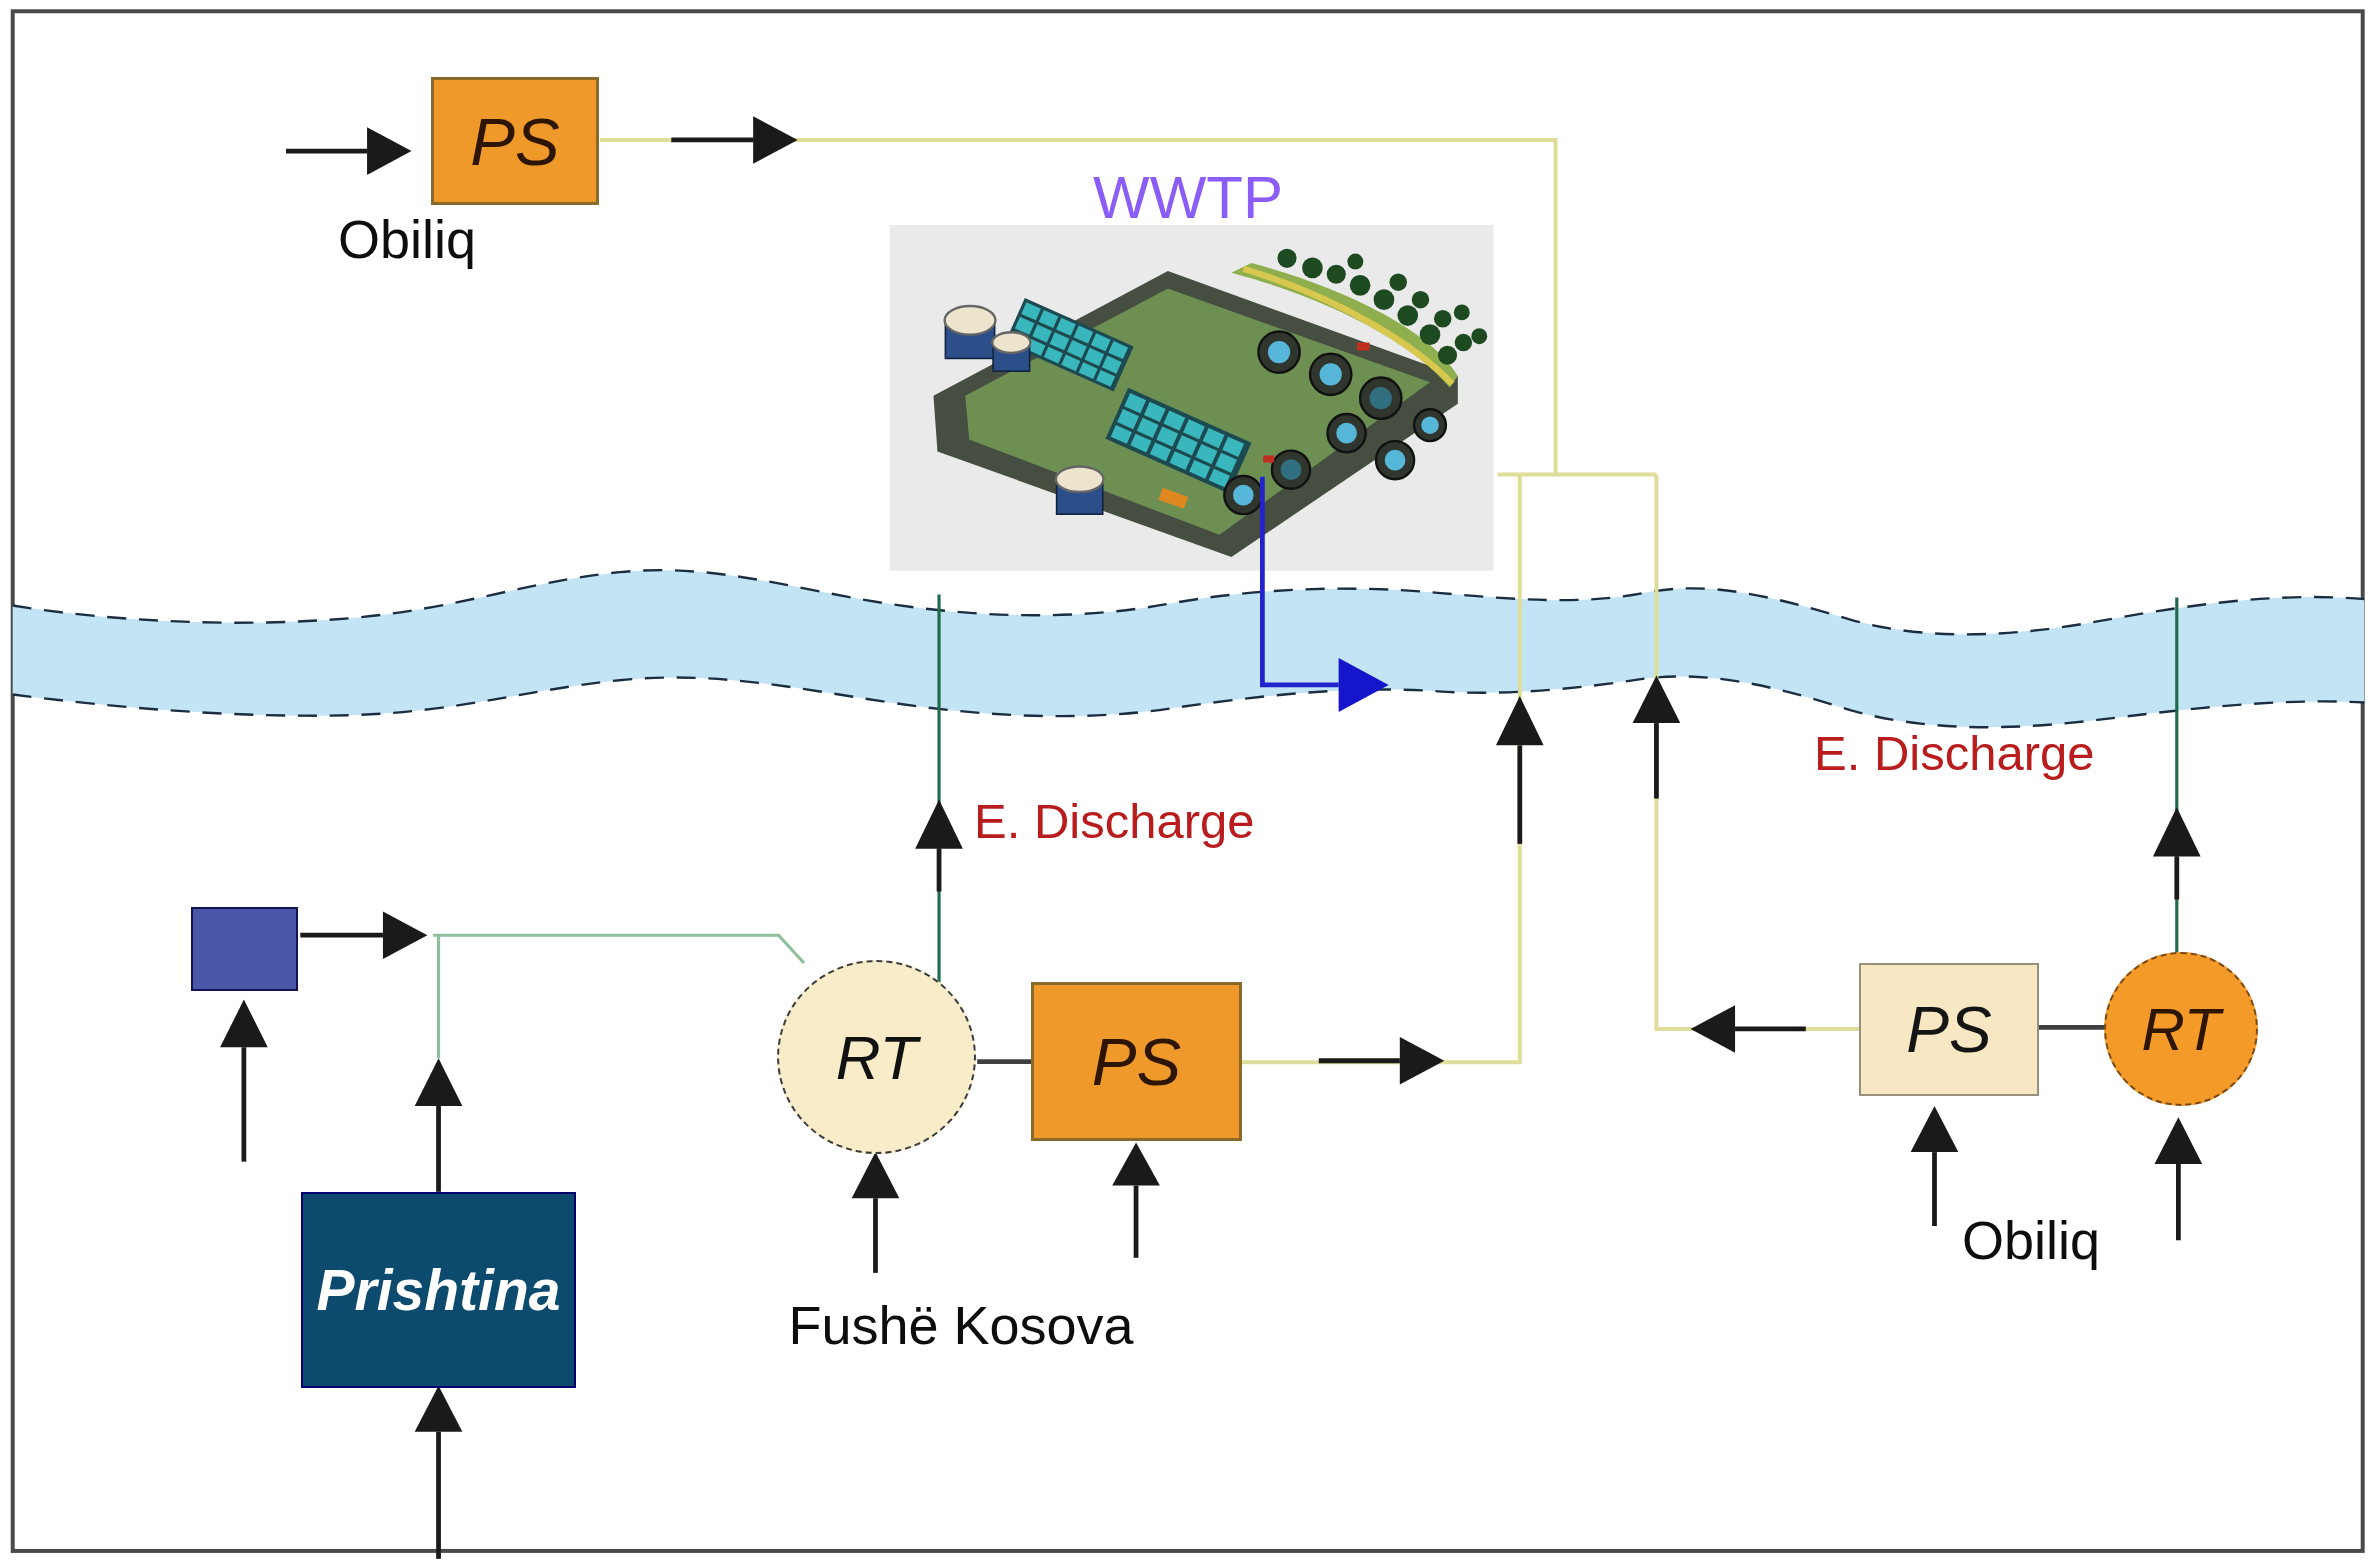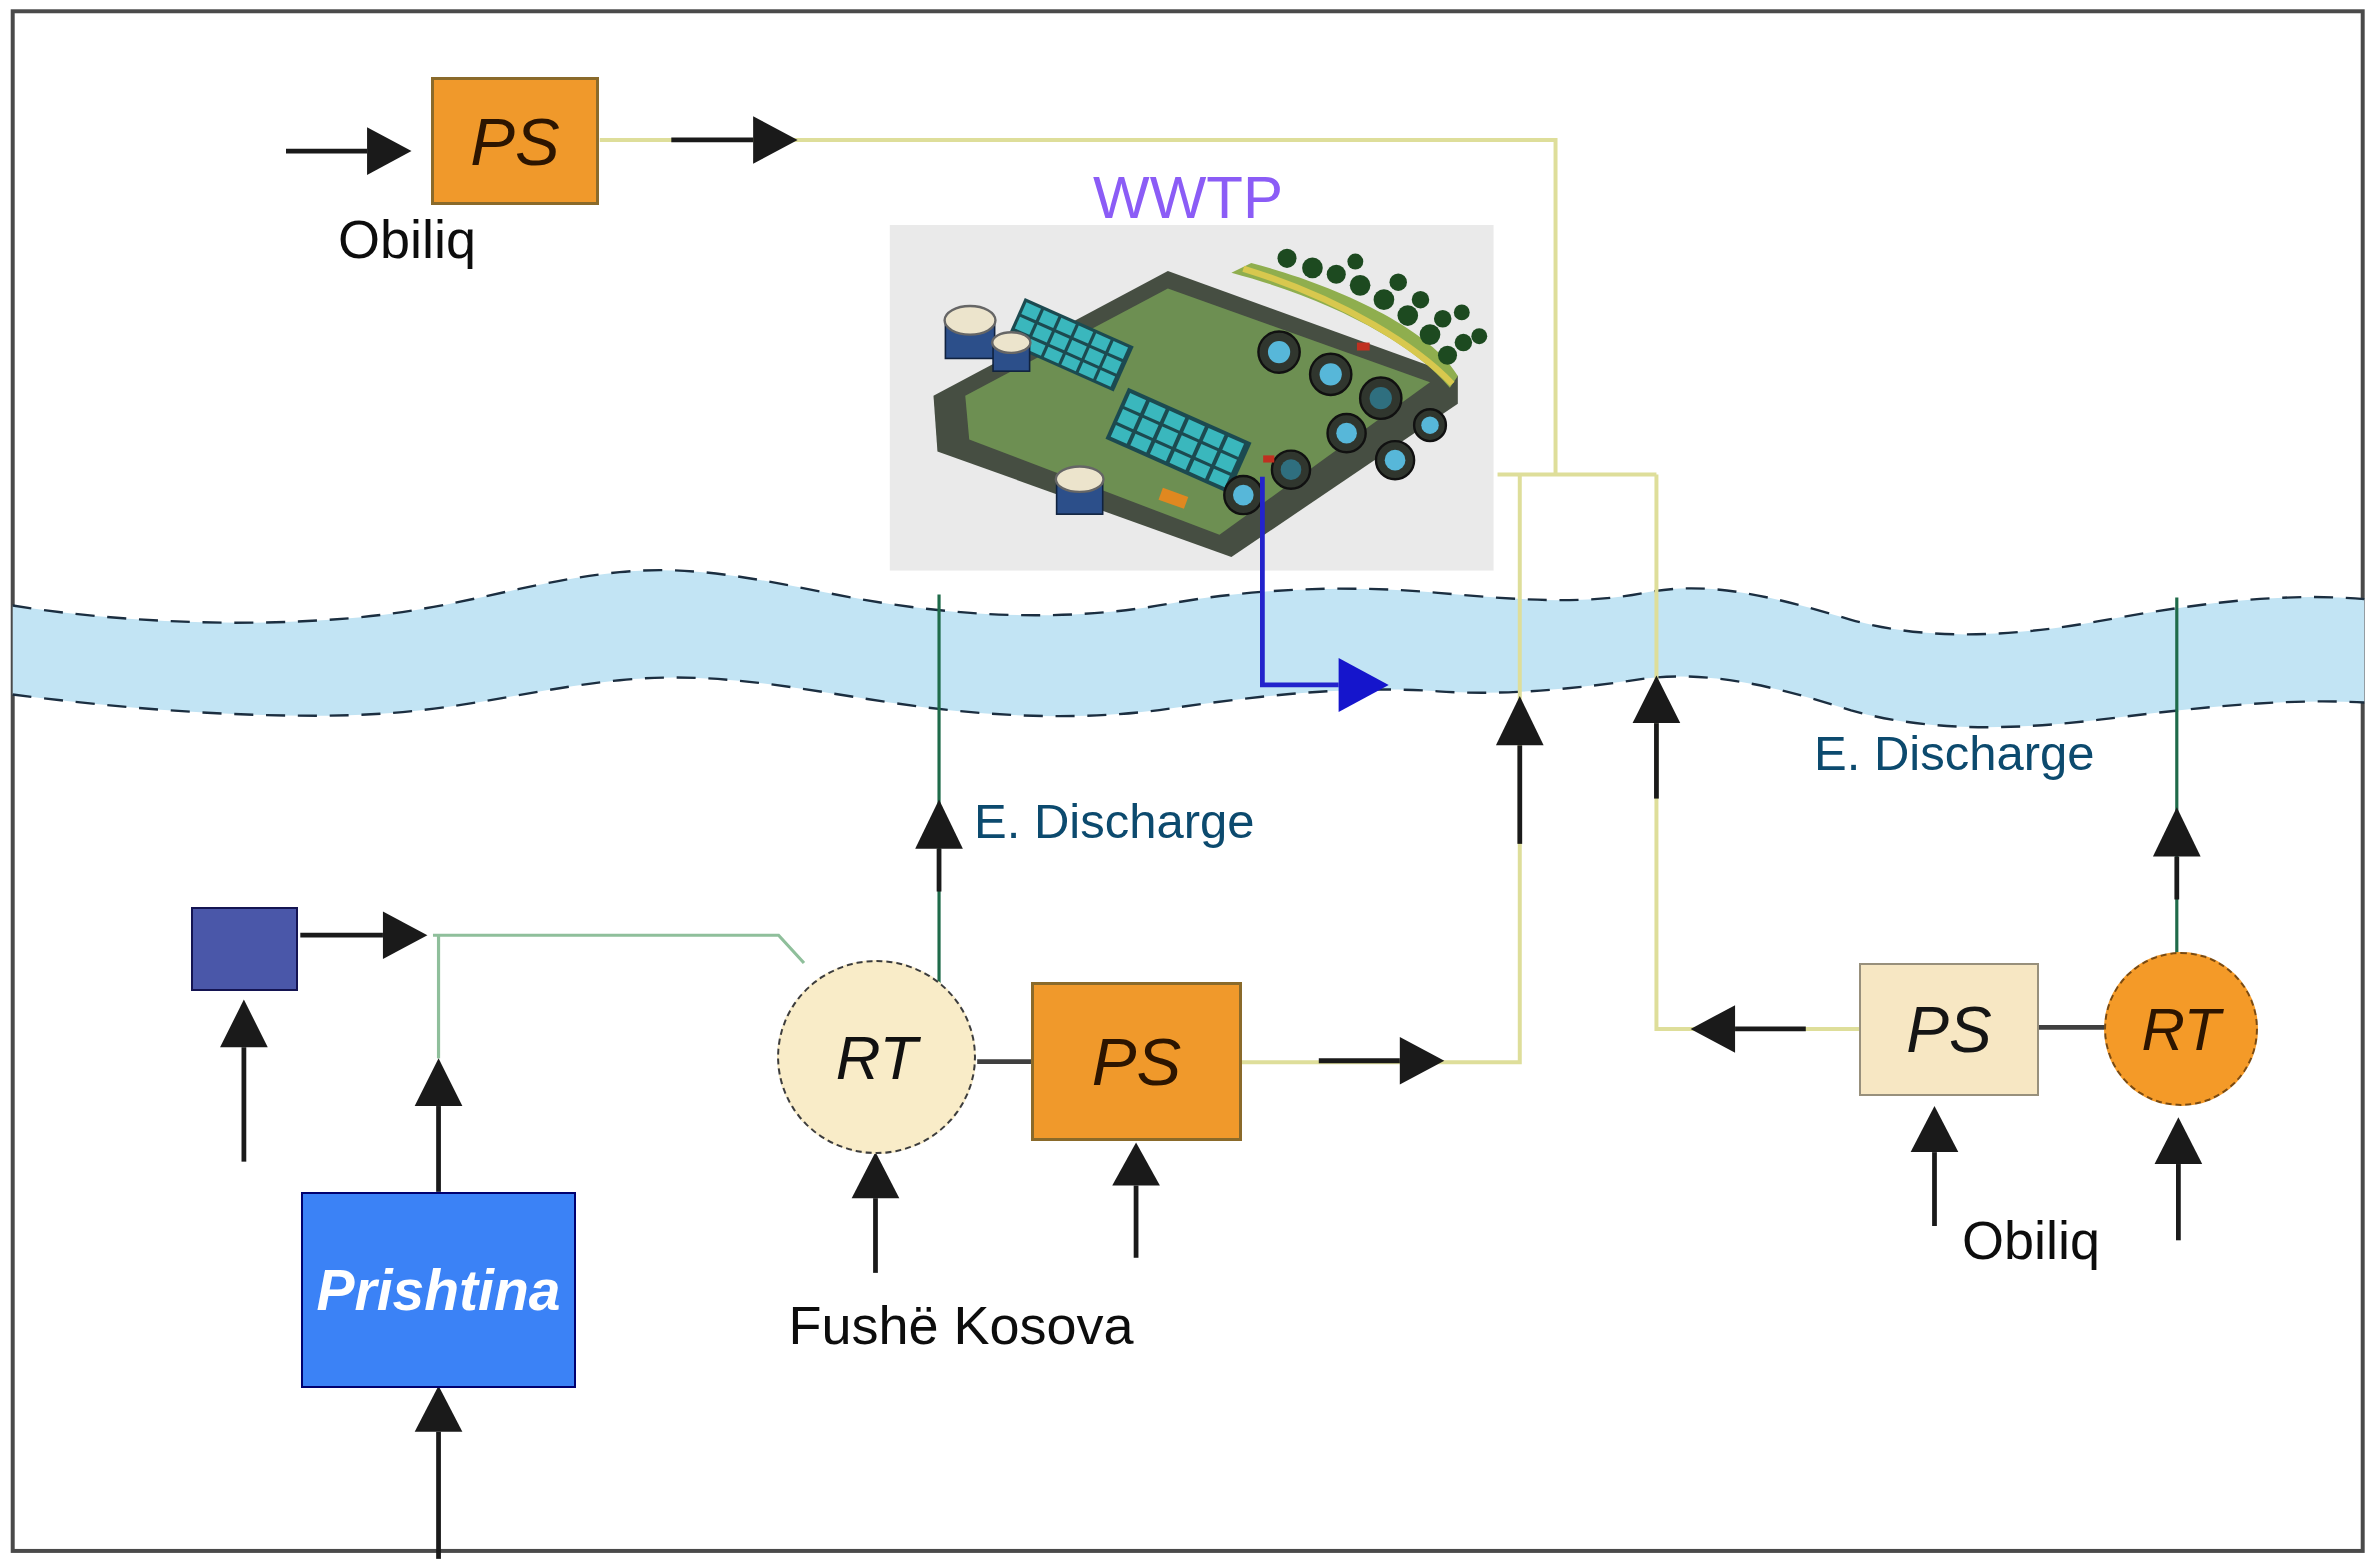--- a/index.html
+++ b/index.html
@@ -4,25 +4,25 @@
 <style>
   html,body{margin:0;padding:0;background:#ffffff;}
   #canvas{position:relative;width:2377px;height:1563px;background:#ffffff;overflow:hidden;
           font-family:"Liberation Sans", sans-serif;}
   #art{position:absolute;left:0;top:0;width:100%;height:100%;}
   .node{position:absolute;display:flex;align-items:center;justify-content:center;box-sizing:border-box;font-style:italic;}
   .ps-orange{background:#F0992B;border:3.2px solid #8a6a2a;color:#2d1500;font-size:67px;}
   .ps-beige{background:#F7E7C3;border:2.4px solid #98907C;color:#151515;font-size:64px;}
   .rt-cream{background:#F9ECC8;border:2.4px dashed #3c3c3c;border-radius:50%;color:#111;font-size:62px;}
   .rt-orange{background:#F49A28;border:2.4px dashed #7a4a10;border-radius:50%;color:#2d1500;font-size:60px;}
-  .city-blue{background:#3b82f6;border:2.4px solid #000070;color:#ffffff;font-weight:bold;font-size:57px;}
+  .city-blue{background:#0c4a6e;border:2.4px solid #000070;color:#ffffff;font-weight:bold;font-size:57px;}
   .city-slate{background:#4A57A9;border:2.4px solid #141452;}
   .lbl{position:absolute;color:#0d0d0d;font-size:54px;white-space:nowrap;}
   .lbl-center{transform:translateX(-50%);}
-  .lbl-green{color:#0c4a6e;font-size:49px;}
+  .lbl-green{color:#b91c1c;font-size:49px;}
   .lbl-wwtp{font-size:60px;color:#8b5cf6;}
 </style>
 </head>
 <body>
 
 <div id="canvas">
 
   <svg id="art" viewBox="0 0 2992 1967">
 
     <rect x="16" y="14" width="2958" height="1938" fill="none" stroke="#4a4a4a" stroke-width="5"></rect>

